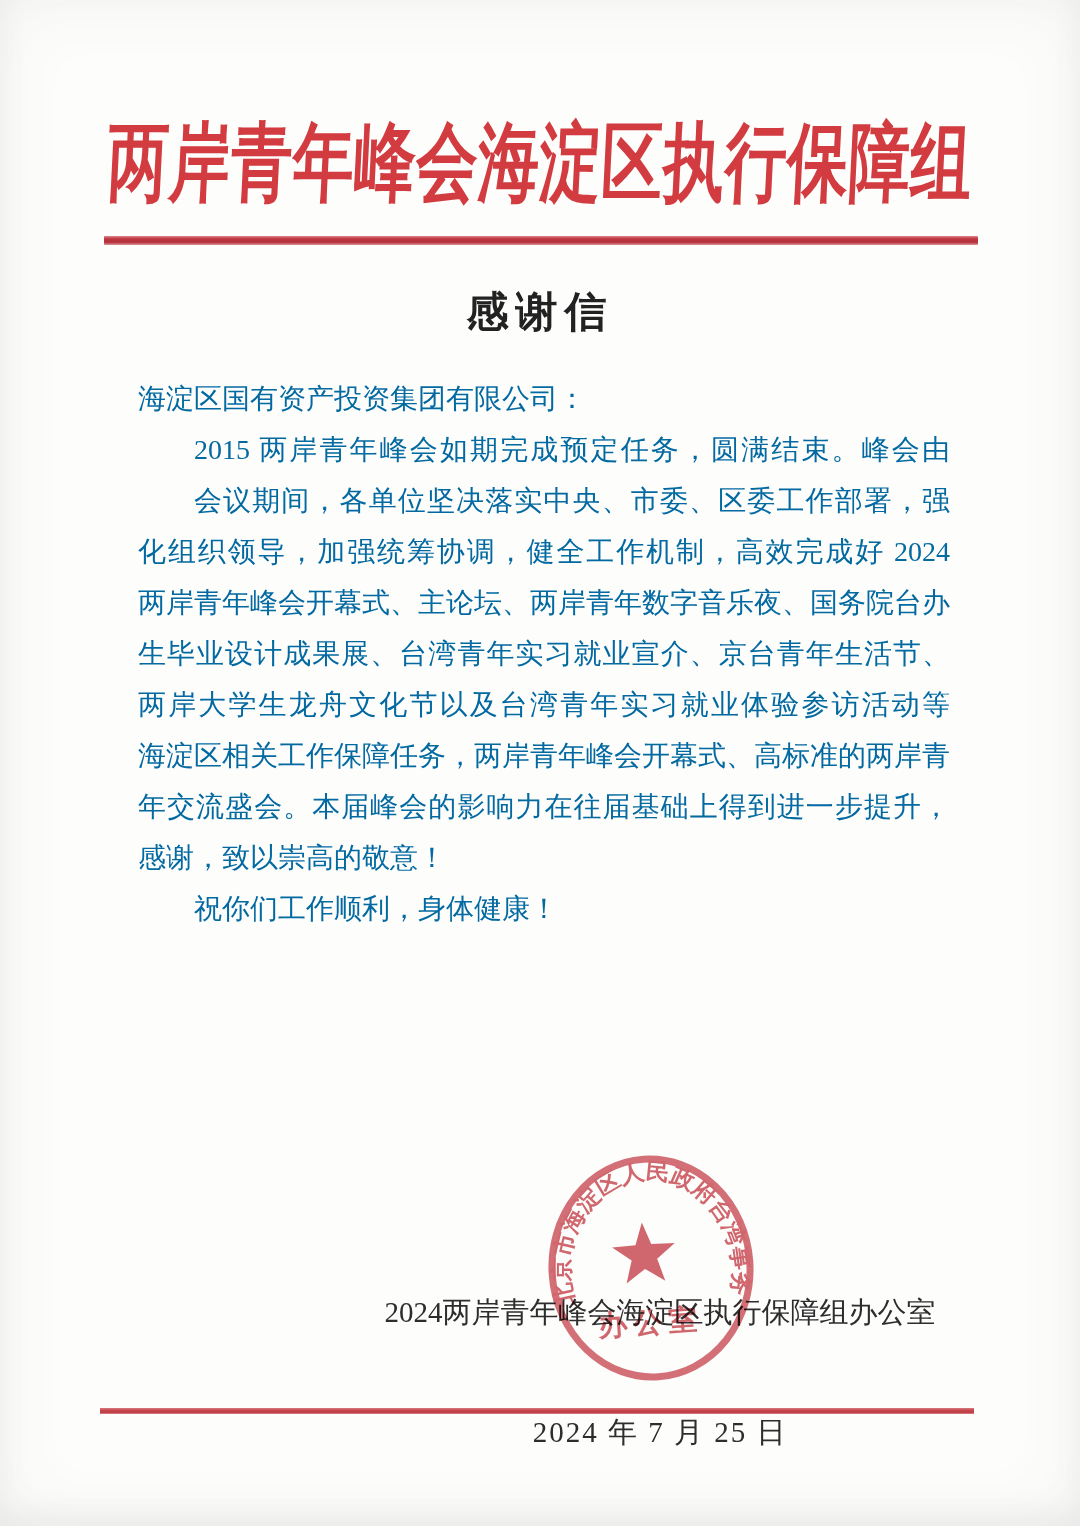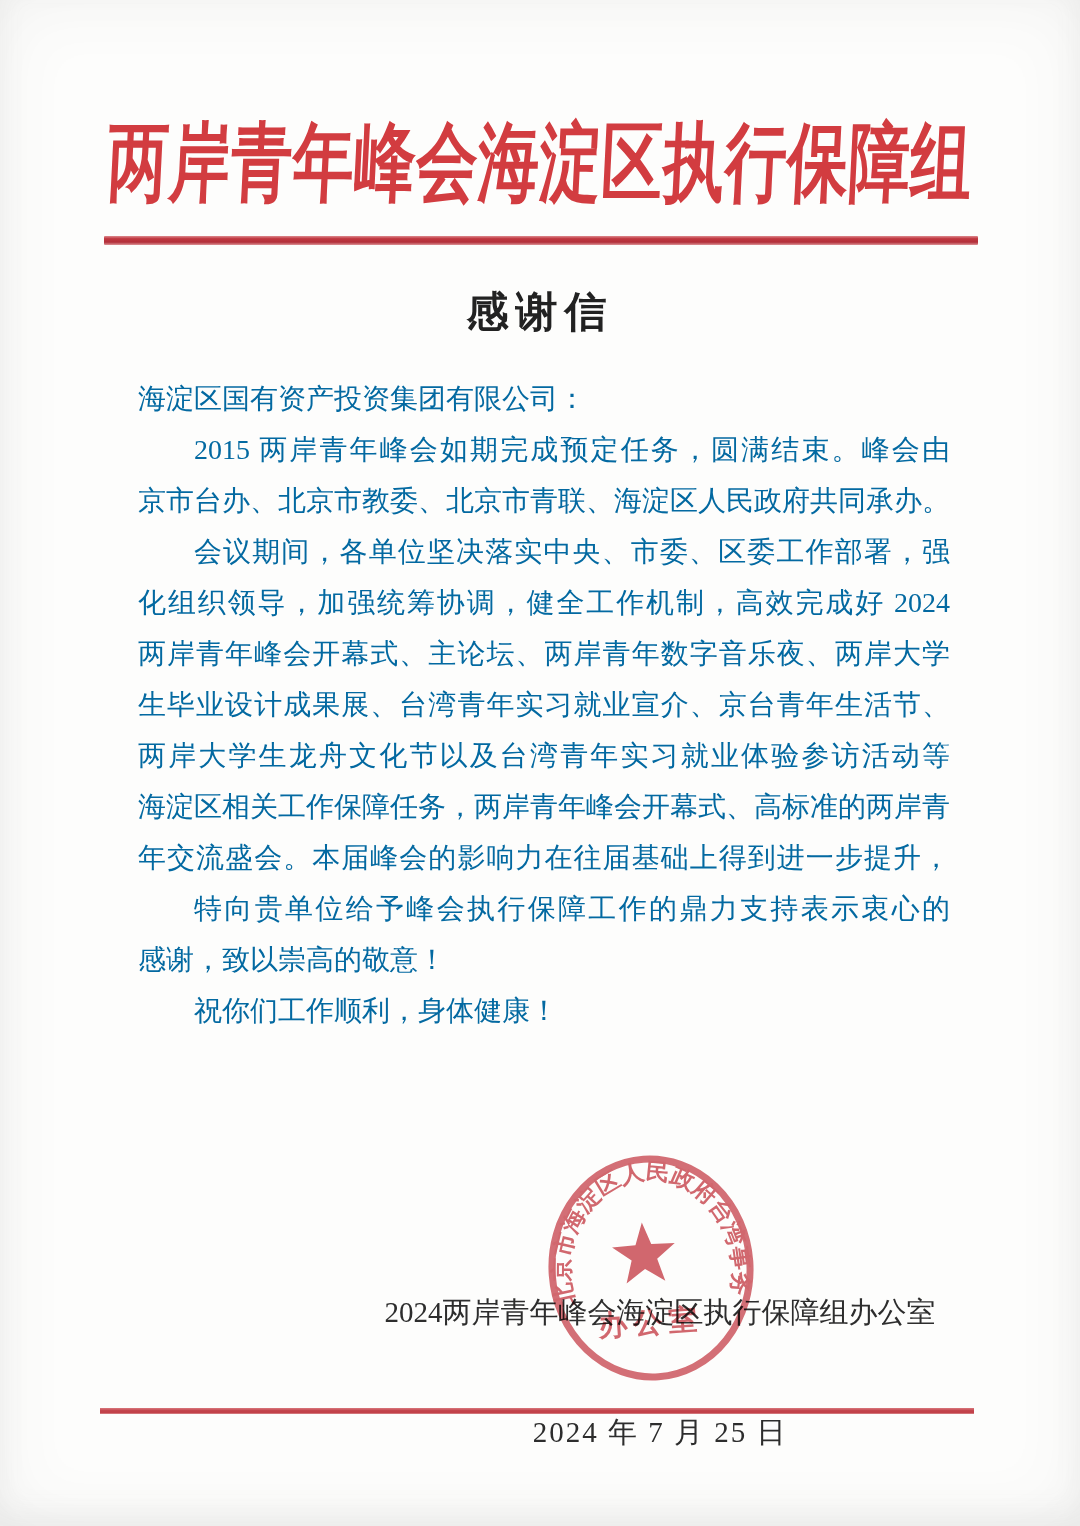--- a/index.html
+++ b/index.html
@@ -63,29 +63,27 @@
 
   <div class="letterhead-title">两岸青年峰会海淀区执行保障组</div>
 
   <div class="head-rule"></div>
 
   <div class="doc-title">感谢信</div>
 
   <div class="body-block">
     <div class="body-line">海淀区国有资产投资集团有限公司：</div>
     <div class="body-line ind j">2015 两岸青年峰会如期完成预定任务，圆满结束。峰会由</div>
-    <div class="body-line j">京市台办、北京市教委、北京市青联、海淀区人民政府共同承办。</div>
     <div class="body-line ind j">会议期间，各单位坚决落实中央、市委、区委工作部署，强</div>
     <div class="body-line j">化组织领导，加强统筹协调，健全工作机制，高效完成好 2024</div>
-    <div class="body-line j">两岸青年峰会开幕式、主论坛、两岸青年数字音乐夜、两岸大学</div>
+    <div class="body-line j">两岸青年峰会开幕式、主论坛、两岸青年数字音乐夜、国务院台办</div>
     <div class="body-line j">生毕业设计成果展、台湾青年实习就业宣介、京台青年生活节、</div>
     <div class="body-line j">两岸大学生龙舟文化节以及台湾青年实习就业体验参访活动等</div>
     <div class="body-line j">海淀区相关工作保障任务，两岸青年峰会开幕式、高标准的两岸青</div>
     <div class="body-line j">年交流盛会。本届峰会的影响力在往届基础上得到进一步提升，</div>
-    <div class="body-line ind j">特向贵单位给予峰会执行保障工作的鼎力支持表示衷心的</div>
     <div class="body-line">感谢，致以崇高的敬意！</div>
     <div class="body-line ind">祝你们工作顺利，身体健康！</div>
   </div>
 
   <div class="sig-line sig-office">2024两岸青年峰会海淀区执行保障组办公室</div>
   <div class="sig-line sig-date">2024 年 7 月 25 日</div>
 
   <svg class="seal" viewBox="0 0 214 236">
     <defs>
       <path id="sealArc" d="M 29,151 A 82,93 0 1 1 185,151" fill="none"></path>

